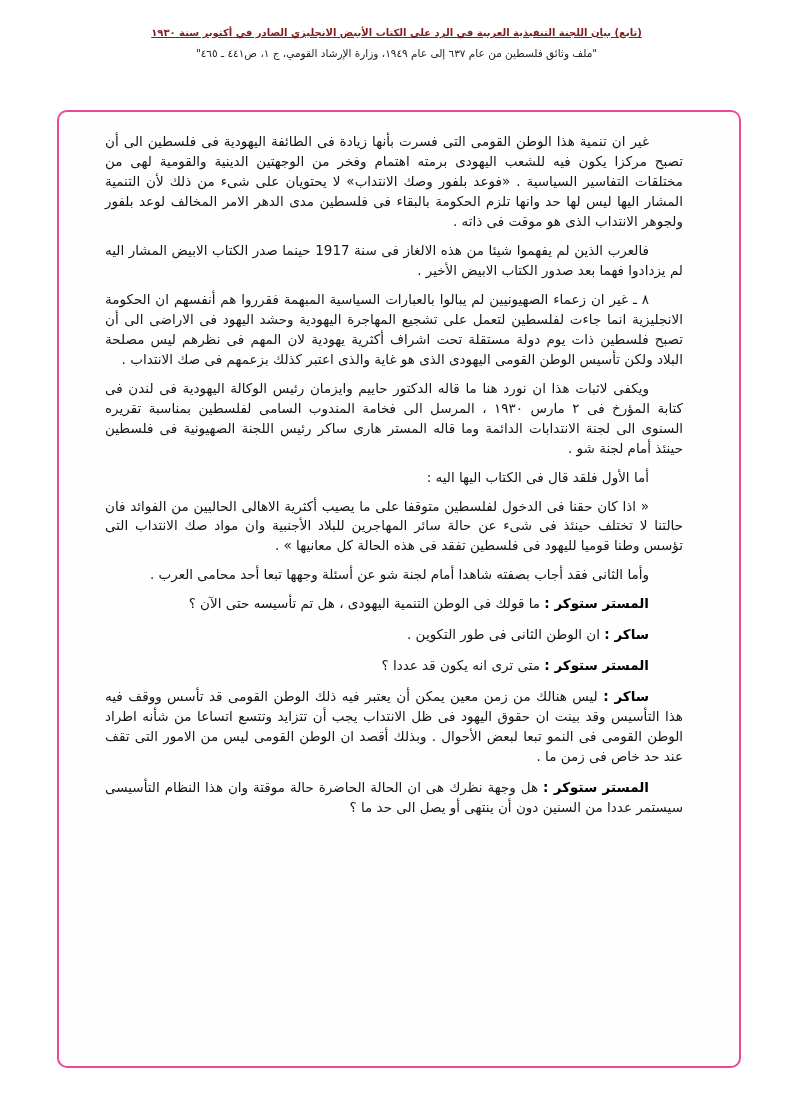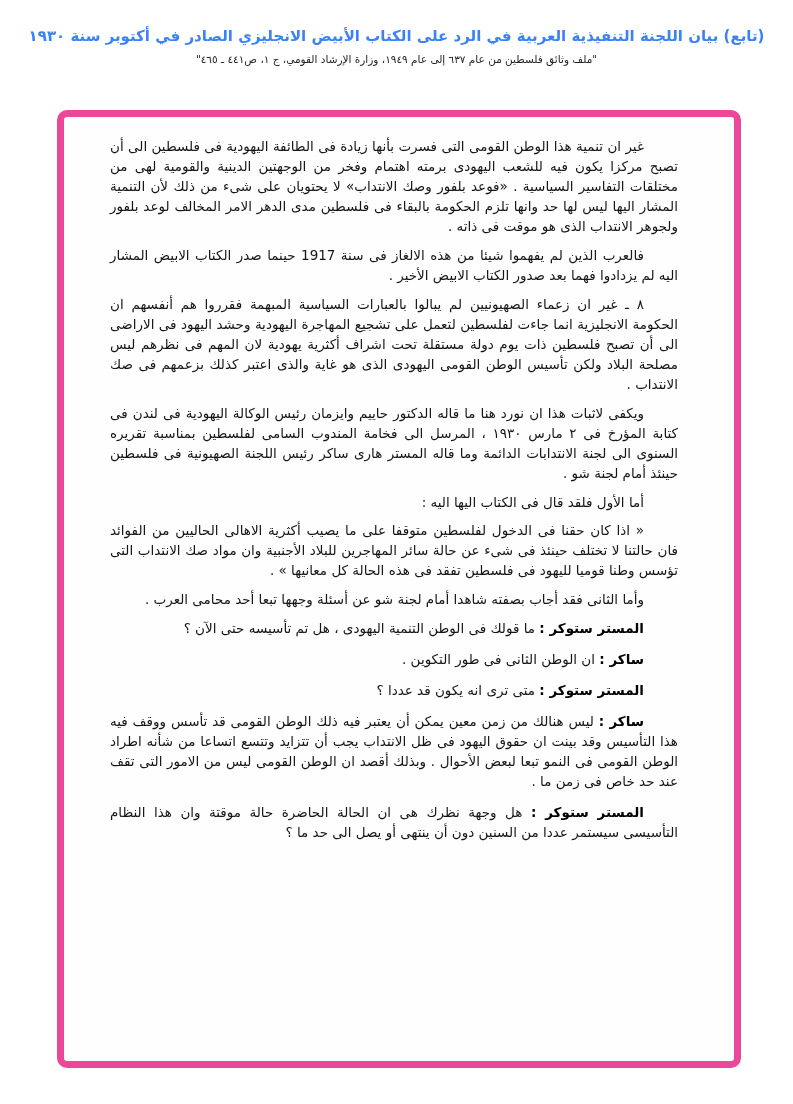--- a/index.html
+++ b/index.html
@@ -19,41 +19,42 @@
   
   .header {
     position: absolute;
     top: 26px;
     left: 0;
     width: 793px;
     text-align: center;
     direction: rtl;
   }
   .header .title {
-    font-size: 15px;
+    font-size: 10px;
     font-weight: bold;
     letter-spacing: 0;
-    color: #3b82f6;
+    color: #7f1d1d;
     line-height: 1.35;
+    text-decoration: underline;
   }
   .header .source {
     margin-top: 7px;
     font-size: 10.5px;
     color: #222222;
   }
 
   
   .frame {
     position: absolute;
     left: 57px;
     top: 110px;
     width: 684px;
     height: 958px;
     box-sizing: border-box;
-    border: 7px solid #ec4899;
+    border: 2px solid #ec4899;
     border-radius: 10px;
     background: #fefefe;
     overflow: hidden;
   }
 
   
   .content {
     direction: rtl;
     text-align: justify;
     padding: 20px 56px 16px 46px;

